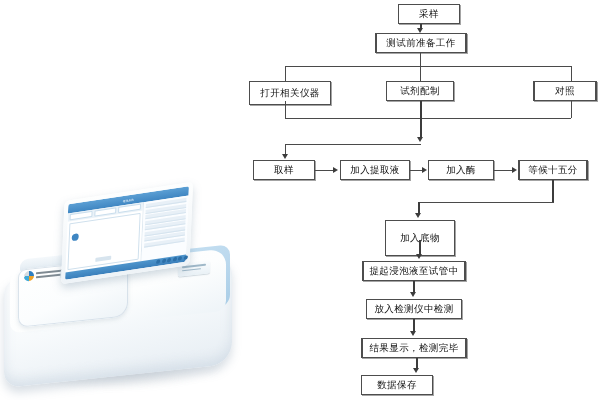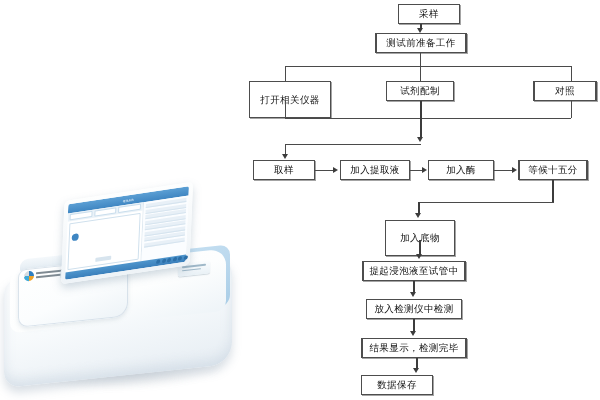--- a/index.html
+++ b/index.html
@@ -134,21 +134,21 @@
 <body>
 
 <div id="root">
 
   <div id="flow">
 
     <div class="node" style="left:390px;top:4px;width:62px;height:20px;margin-left:8px;">采样</div>
 
     <div class="node heavy" style="left:375px;top:33px;width:92px;height:20px;text-align:right;">测试前准备工作</div>
 
-    <div class="node" style="left:249px;top:81px;width:82px;height:37px;">打开相关仪器</div>
+    <div class="node" style="left:249px;top:81px;width:82px;height:24px;">打开相关仪器</div>
 
     <div class="node" style="left:386px;top:81px;width:68px;height:20px;">试剂配制</div>
 
     <div class="node heavy" style="left:533px;top:81px;width:64px;height:20px;">对照</div>
 
     <div class="node" style="left:253px;top:160px;width:62px;height:20px;">取样</div>
 
     <div class="node" style="left:340px;top:160px;width:70px;height:20px;">加入提取液</div>
 
     <div class="node" style="left:428px;top:160px;width:66px;height:20px;">加入酶</div>

